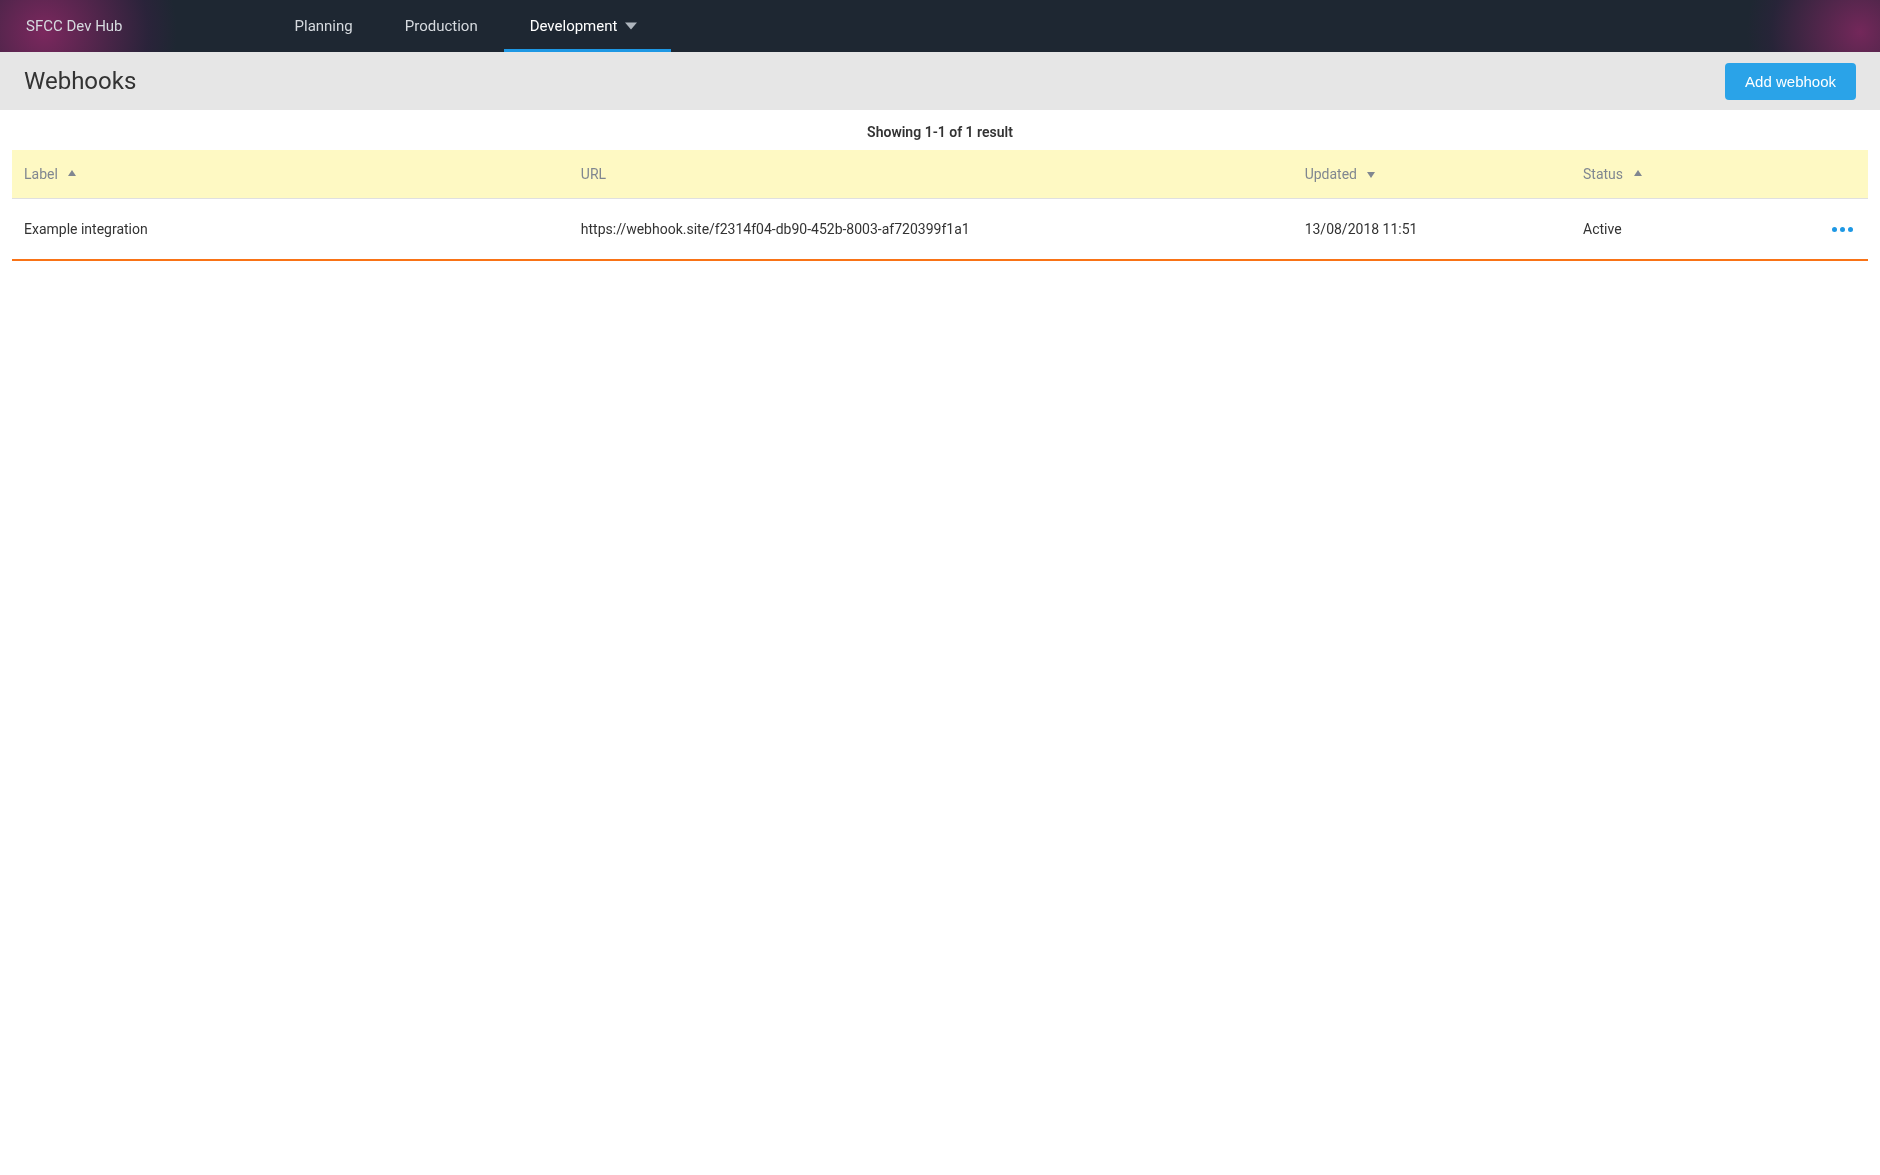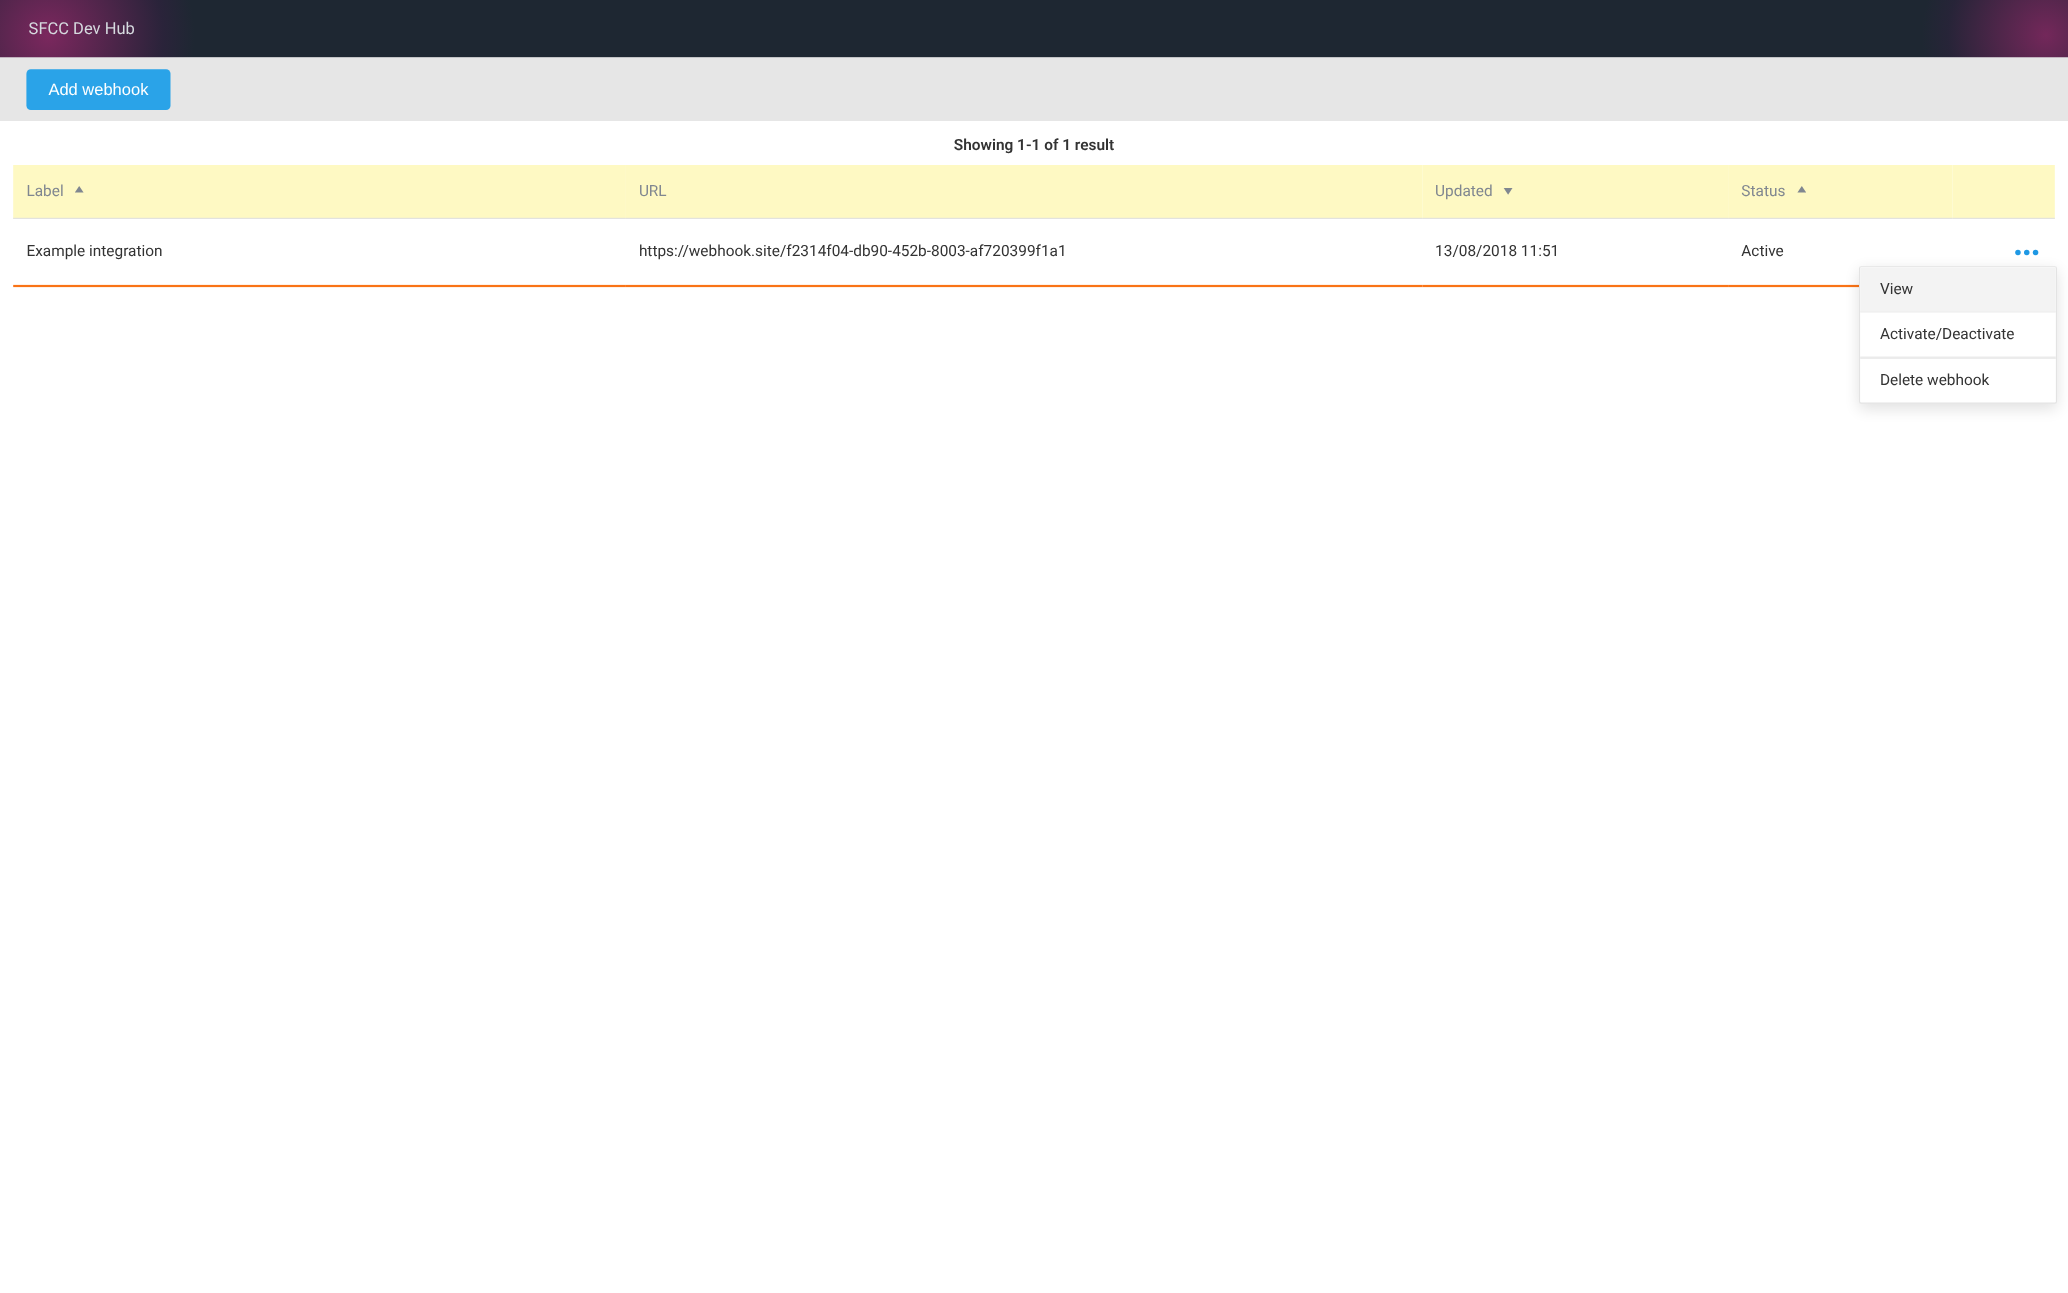--- a/index.html
+++ b/index.html
@@ -167,24 +167,41 @@
   .dropdown-sep { height:1px; background:#e0e0e0; }
 
   .table-area { position:relative; }
 </style>
 </head>
 <body>
 
 <div class="topbar">
   <div class="hub-name">SFCC Dev Hub</div>
 
+  <nav class="nav">
+    <div class="nav-item">
+      <span>Planning</span>
+    </div>
+    <div class="nav-item">
+      <span>Production</span>
+    </div>
+    <div class="nav-item active">
+      <span>Development</span>
+      <span class="nav-caret">
+        <svg viewBox="0 0 10 10" fill="currentColor">
+            <path d="M0 2 L10 2 L5 8 Z"></path>
+          </svg>
+      </span>
+    </div>
+  </nav>
 
 </div>
 
 <div class="subheader">
+  <h1>Webhooks</h1>
   <button class="add-btn">Add webhook</button>
 </div>
 
 <div class="results-summary">Showing 1-1 of 1 result</div>
 
 <div class="table-wrap table-area">
   <table>
     <thead>
       <tr>
         <th class="col-label">
@@ -227,25 +244,13 @@
           <span class="row-menu-btn">
             <span></span>
               <span></span>
               <span></span>
           </span>
         </td>
       </tr>
     </tbody>
   </table>
 
-  <div class="dropdown" id="row-dropdown" style="top:92px; right:10px;">
-    <div class="dropdown-item hover">
-      <span>View</span>
-    </div>
-    <div class="dropdown-item">
-      <span>Activate/Deactivate</span>
-    </div>
-    <div class="dropdown-sep"></div>
-    <div class="dropdown-item">
-      <span>Delete webhook</span>
-    </div>
-  </div>
 </div>
 
 </body></html>

